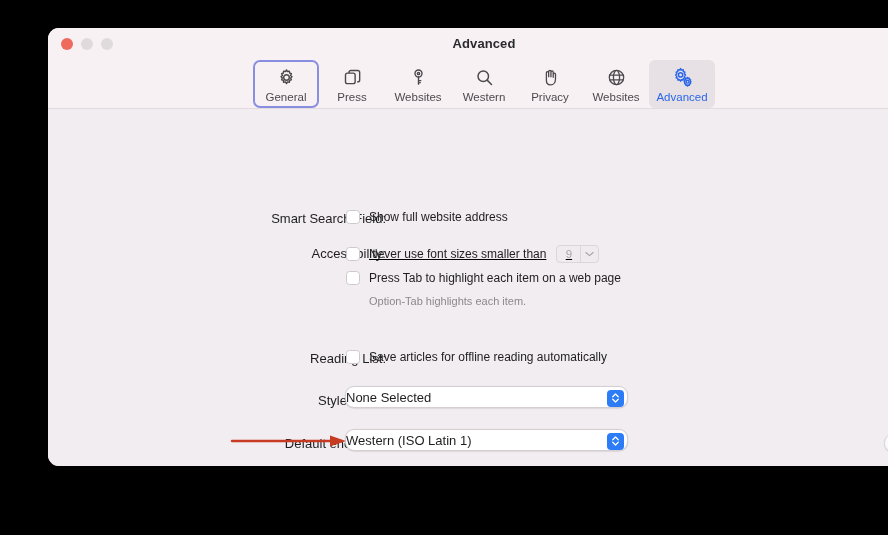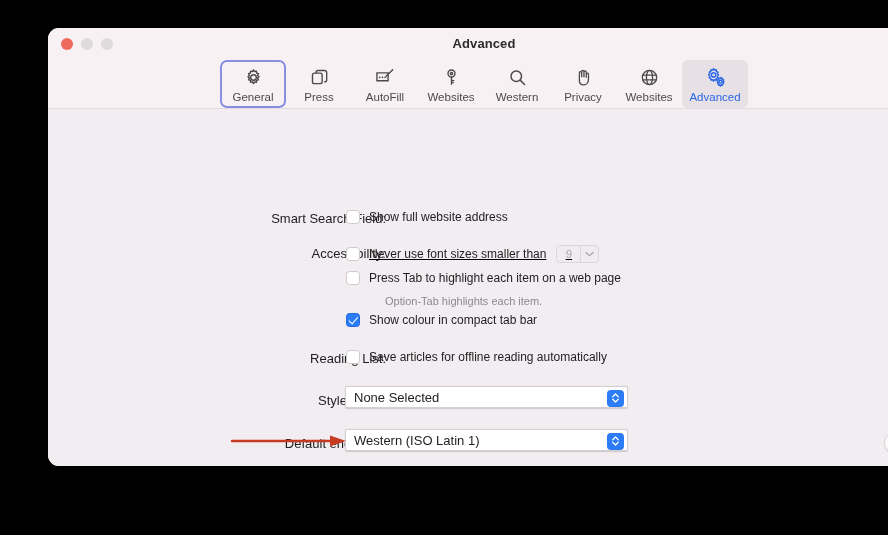--- a/index.html
+++ b/index.html
@@ -152,21 +152,20 @@
   .cbtext {
     font-size: 12px;
     color: #1e1d1f;
     margin-left: 9px;
     white-space: nowrap;
   }
   .hinttext {
     font-size: 11px;
     color: #8c888c;
     white-space: nowrap;
-    margin-left: 16px;
   }
 
   
   .smallcombo {
     width: 43px;
     height: 18px;
     border-radius: 4px;
     background: #f0ebee;
     border: 1px solid #dcd6da;
     display: flex;
@@ -179,27 +178,27 @@
   .smallcombo .chev {
     width: 17px;
     display: flex;
     align-items: center;
     justify-content: center;
   }
 
   
   .popup {
     height: 22px;
-    border-radius: 2px;
+    border-radius: 9px;
     background: #ffffff;
     border: 0.5px solid #d5cfd3;
     box-shadow: 0 0.5px 1.2px rgba(0,0,0,0.16);
     display: flex;
     align-items: center;
-    padding-left: 8px;
+    padding-left: 0;
     position: relative;
   }
   .popup .ptext {
     font-size: 13px;
     color: #1e1d1f;
     white-space: nowrap;
   }
   .popup .parrowbox {
     position: absolute;
     right: 3px;
@@ -270,32 +269,20 @@
     <div class="tab">
       <div class="ticon">
         <svg width="21" height="21" viewBox="0 0 24 24" fill="none" stroke="#4c494d" stroke-width="1.6">
           <rect x="4" y="7" width="11" height="12" rx="2.2"></rect>
           <path d="M8 7V6.2a2.2 2.2 0 0 1 2.2-2.2H18a2.2 2.2 0 0 1 2.2 2.2v8.6A2.2 2.2 0 0 1 18 17h-0.8"></path>
         </svg>
       </div>
       <div class="tlabel">Press</div>
     </div>
 
-    <div class="tab">
-      <div class="ticon">
-        <svg width="22" height="22" viewBox="0 0 24 24" fill="none" stroke="#4c494d" stroke-width="1.5">
-          <path d="M3.2 7.5h12.2v8.6H3.2z"></path>
-          <circle cx="6.2" cy="12.4" r="0.95" fill="#4c494d" stroke="none"></circle>
-          <circle cx="9.2" cy="12.4" r="0.95" fill="#4c494d" stroke="none"></circle>
-          <circle cx="12.2" cy="12.4" r="0.95" fill="#4c494d" stroke="none"></circle>
-          <path d="M13.2 11.3 20.4 4.2" stroke-linecap="round"></path>
-        </svg>
-      </div>
-      <div class="tlabel">AutoFill</div>
-    </div>
 
     <div class="tab">
       <div class="ticon">
         <svg width="21" height="21" viewBox="0 0 24 24" fill="none" stroke="#4c494d" stroke-width="1.6">
           <circle cx="12" cy="7.4" r="4"></circle>
           <circle cx="12" cy="7.4" r="1.3"></circle>
           <path d="M12 11.4v8.2M12 15.6h2.6M12 17.9h2" stroke-linecap="round"></path>
         </svg>
       </div>
       <div class="tlabel">Websites</div>
@@ -373,24 +360,20 @@
 
     <div class="row" style="left:298px; top:162px;">
       <span class="cb"></span>
       <span class="cbtext">Press Tab to highlight each item on a web page</span>
     </div>
 
     <div class="row" style="left:321px; top:186px;">
       <span class="hinttext">Option-Tab highlights each item.</span>
     </div>
 
-    <div class="row" style="left:298px; top:204px;">
-      <span class="cb checked"></span>
-      <span class="cbtext">Show colour in compact tab bar</span>
-    </div>
 
     <div class="rowlabel" style="left:38px; top:242px;">Reading List:</div>
     <div class="row" style="left:298px; top:241px;">
       <span class="cb"></span>
       <span class="cbtext">Save articles for offline reading automatically</span>
     </div>
 
     <div class="rowlabel" style="left:38px; top:284px;">Style sheet:</div>
     <div class="popup" style="position:absolute; left:297px; top:277px; width:283px;">
       <span class="ptext">None Selected</span>

